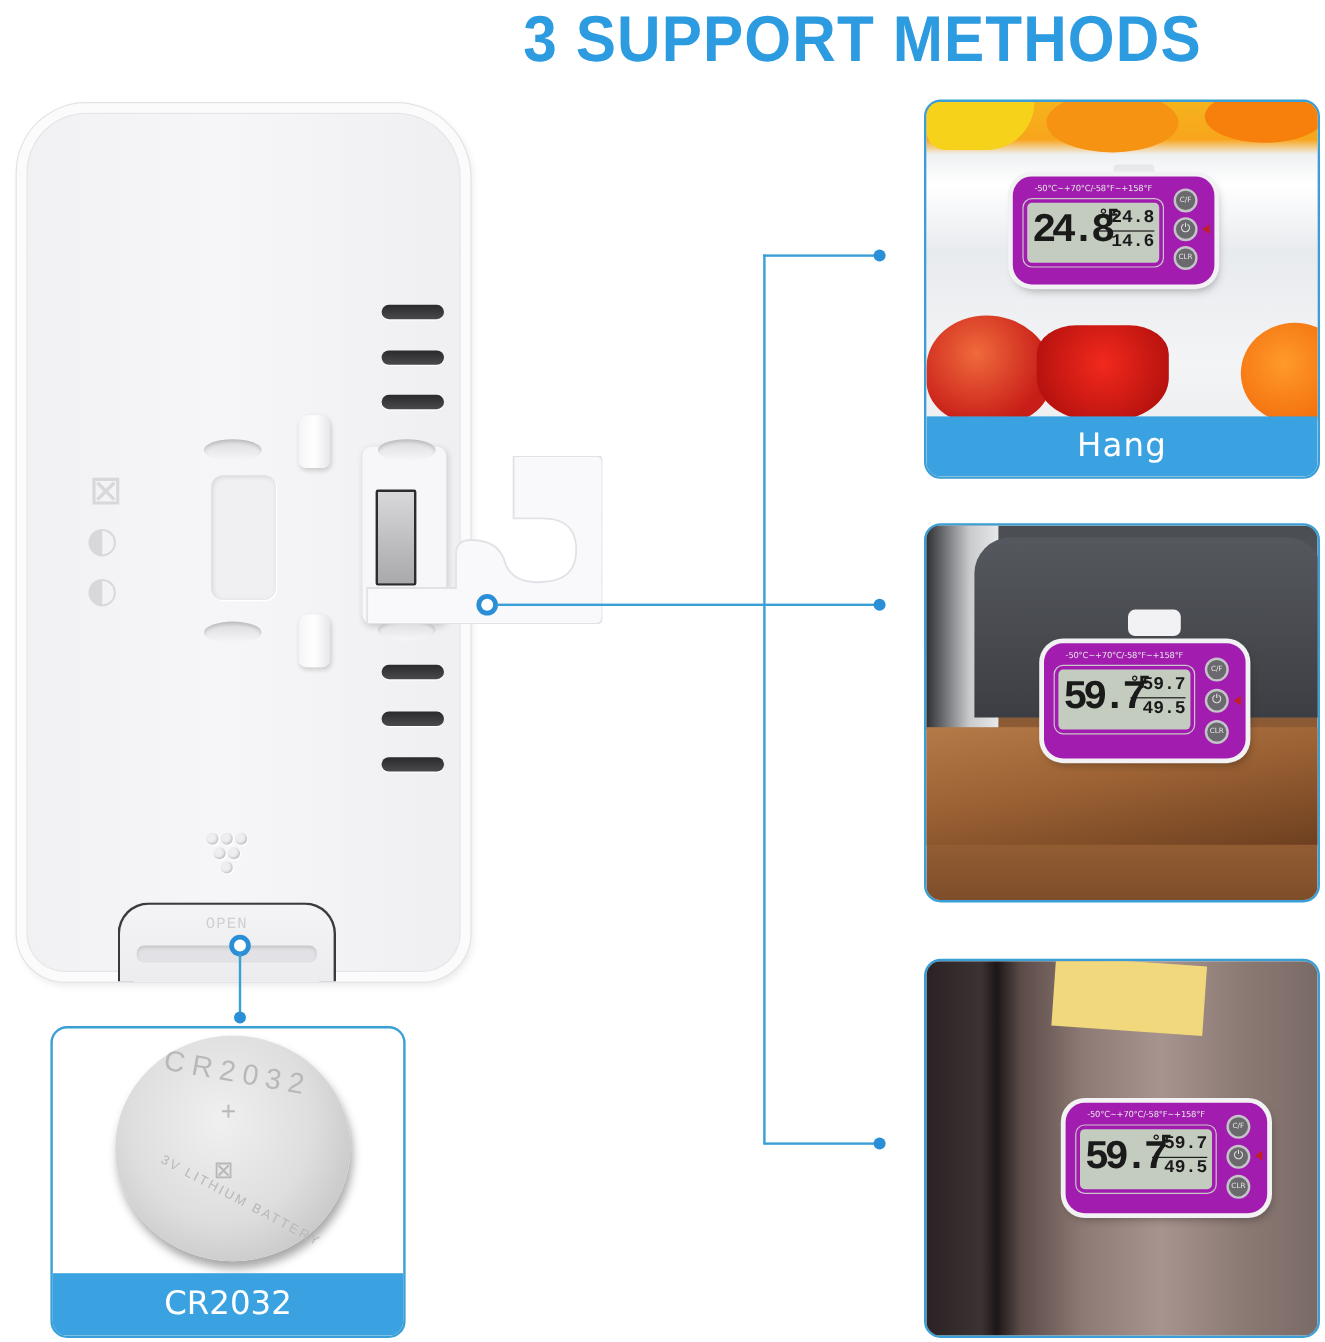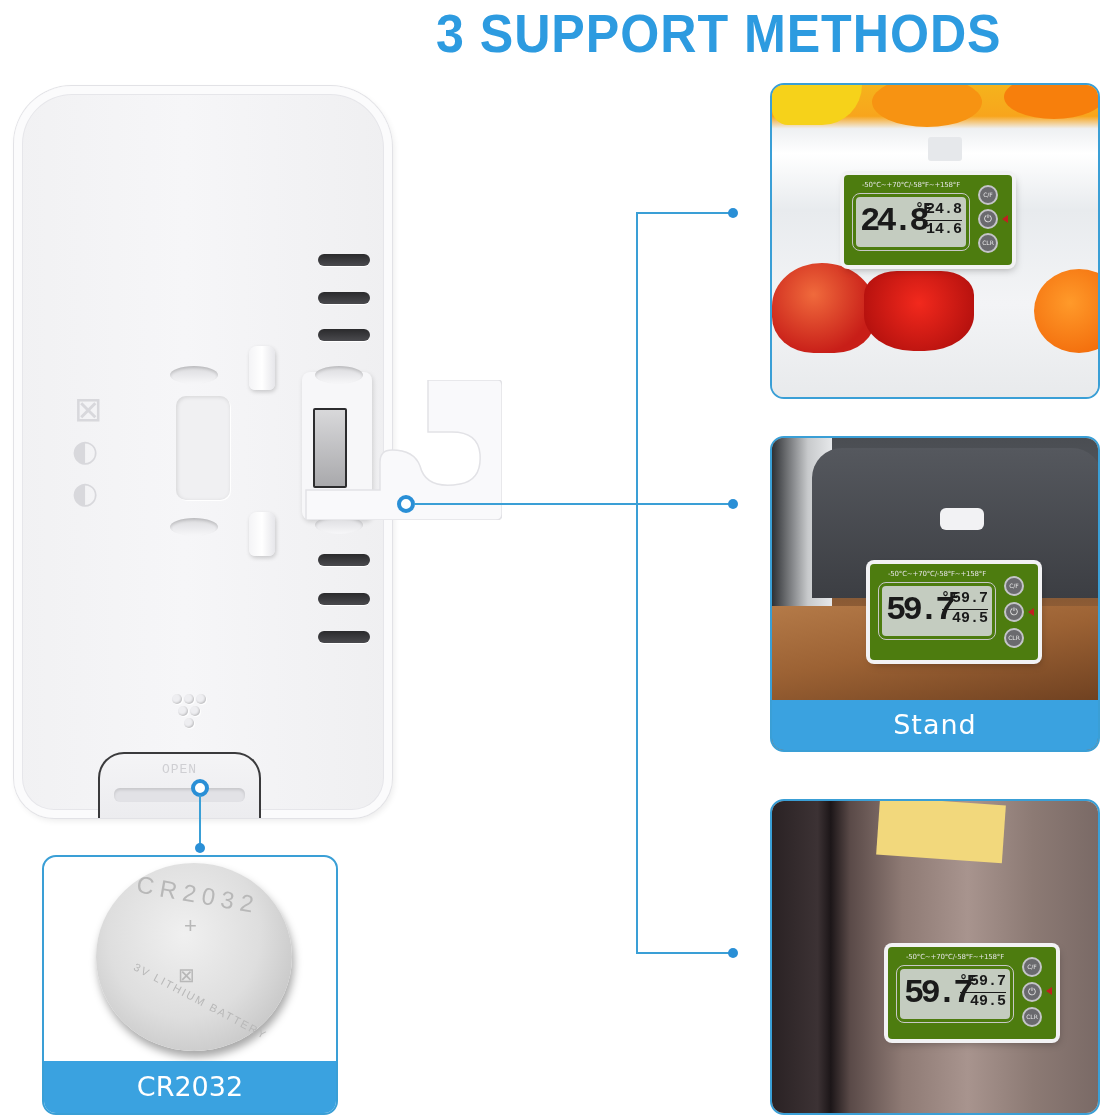--- a/index.html
+++ b/index.html
@@ -34,42 +34,42 @@
   .magnet-plate { position: absolute; left: 313px; top: 408px; width: 34px; height: 80px;
     background: linear-gradient(180deg, #d8d8da, #a9a9ac); border: 2px solid #2c2c2e; border-radius: 2px; }
 
   .hook { position: absolute; left: 302px; top: 380px; width: 200px; height: 140px; }
 
   .symbol { position: absolute; color: #d8d8dc; font-size: 30px; line-height: 1; }
   .braille { position: absolute; left: 172px; top: 696px; width: 40px; height: 40px; }
   .braille span { position: absolute; width: 10px; height: 10px; border-radius: 50%;
     background: #eeeef1; box-shadow: inset -1px -1px 2px rgba(0,0,0,0.2), 1px 1px 1px #fff; }
 
-  .battery-door { position: absolute; left: 98px; top: 752px; width: 163px; height: 66px;
+  .battery-door { position: absolute; left: 98px; top: 752px; width: 182px; height: 66px;
     background: linear-gradient(180deg, #f4f4f6, #ececef); border: 2px solid #3a3a3c; border-bottom: none;
     border-radius: 26px 26px 0 0; }
   .battery-door .open-label { position: absolute; left: 0; right: 0; top: 8px; text-align: center;
     font-family: "Liberation Mono", monospace; font-size: 13px; color: #cfcfd3; letter-spacing: 1px; }
   .battery-door .grip { position: absolute; left: 14px; right: 14px; top: 34px; height: 14px; border-radius: 6px;
     background: #e2e2e6; box-shadow: inset 0 2px 3px rgba(0,0,0,0.12); }
 
   
   .line { position: absolute; background: #3a9fd6; }
   .dot { position: absolute; width: 10px; height: 10px; border-radius: 50%; background: #2a8fd6; }
   .ring { position: absolute; width: 18px; height: 18px; border-radius: 50%; border: 4px solid #2a8fd6; background: #fff; }
 
   
   .card { position: absolute; left: 770px; width: 330px; border: 2px solid #3a9fd6; border-radius: 14px;
     overflow: hidden; background: #dfe4e8; }
   .card .scene { position: absolute; left: 0; top: 0; right: 0; bottom: 0; }
   .card .caption { position: absolute; left: 0; right: 0; bottom: 0; height: 50px; background: #3aa2e0;
     color: #ffffff; font-family: "DejaVu Sans", sans-serif; font-size: 27px; text-align: center; line-height: 50px; letter-spacing: 1px; }
 
-  .thermo { position: absolute; background: #4d7c0f; border-radius: 4px;
-    box-shadow: 0 0 0 4px #f2f2f4, 2px 4px 8px rgba(0,0,0,0.35); margin-top: 28px; }
+  .thermo { position: absolute; background: #a21caf; border-radius: 16px;
+    box-shadow: 0 0 0 4px #f2f2f4, 2px 4px 8px rgba(0,0,0,0.35); }
   .thermo .range { position: absolute; left: 8px; top: 6px; width: 118px; text-align: center;
     font-size: 7px; color: #e4e4e4; letter-spacing: -0.2px; white-space: nowrap; }
   .thermo .screen { position: absolute; left: 8px; top: 18px; width: 118px; height: 58px; border-radius: 8px;
     border: 1px solid #c8c8c8; padding: 3px; }
   .thermo .lcd { position: absolute; left: 3px; top: 3px; right: 3px; bottom: 3px; background: #c4ccc0; border-radius: 4px; }
   .thermo .big { position: absolute; left: 4px; top: 2px; font-family: "Liberation Mono", monospace; font-size: 34px;
     font-weight: bold; color: #1a1a1a; letter-spacing: -4px; line-height: 44px; }
   .thermo .unit { position: absolute; left: 60px; top: 3px; font-size: 14px; color: #1a1a1a; font-weight: bold; }
   .thermo .maxv { position: absolute; right: 4px; top: 4px; font-family: "Liberation Mono", monospace; font-size: 15px; font-weight: bold; color: #1a1a1a; }
   .thermo .minv { position: absolute; right: 4px; top: 24px; font-family: Liberation Mono, monospace; font-size: 15px; font-weight: bold; color: #1a1a1a; }
@@ -169,20 +169,21 @@
       <div class="maxv">24.8</div>
       <div class="sep"></div>
       <div class="minv">14.6</div>
     </div>
       </div>
     <div class="btn" style="top:10px">C/F</div>
     <div class="btn" style="top:34px; font-size:10px">⏻</div>
     <div class="btn" style="top:58px">CLR</div>
     <div class="arrow"></div>
   </div>
+  <div class="caption">Hang</div>
 </div>
 
 <div class="card" style="top:436px; height:316px;">
   <div class="scene" style="background: linear-gradient(180deg, #4a4d52 0%, #5b5f66 30%, #6a6e74 45%, #8a5a34 52%, #a86b3c 70%, #7e4e2a 100%);">
     <div style="position:absolute; left:0; top:0; width:60px; height:170px; background: linear-gradient(90deg,#2e3034,#c8cacc 60%, #e6e8ea);"></div>
     <div style="position:absolute; left:40px; top:10px; width:290px; height:150px; background: linear-gradient(180deg, #55585e, #3c3e43); border-radius:30px 30px 0 0;"></div>
     <div style="position:absolute; left:0; top:168px; right:0; height:98px; background: linear-gradient(170deg, #b47a48 0%, #9c6234 45%, #6e4020 100%);"></div>
     <div style="position:absolute; left:168px; top:70px; width:44px; height:22px; background:#f2f2f4; border-radius:6px;"></div>
   </div>
   <div class="thermo" style="left:98px; top:98px; width:168px; height:96px;">
@@ -194,21 +195,20 @@
       <div class="maxv">59.7</div>
       <div class="sep"></div>
       <div class="minv">49.5</div>
     </div>
       </div>
     <div class="btn" style="top:12px">C/F</div>
     <div class="btn" style="top:38px; font-size:10px">⏻</div>
     <div class="btn" style="top:64px">CLR</div>
     <div class="arrow" style="top:44px"></div>
   </div>
-  <div class="caption">Stand</div>
 </div>
 
 <div class="card" style="top:799px; height:316px;">
   <div class="scene" style="background: linear-gradient(90deg, #2a2224 0%, #3c3234 14%, #1c1618 18%, #5a4a48 24%, #8e7a74 40%, #a8948e 60%, #8c7a74 80%, #7a6a66 100%);">
     <div style="position:absolute; left:106px; top:0; width:126px; height:58px; background:#f2d87c; transform: rotate(4deg);"></div>
   </div>
   <div class="thermo" style="left:116px; top:118px; width:168px; height:92px;">
     <div class="range">-50°C~+70°C/-58°F~+158°F</div>
     <div class="screen">
         <div class="lcd">

